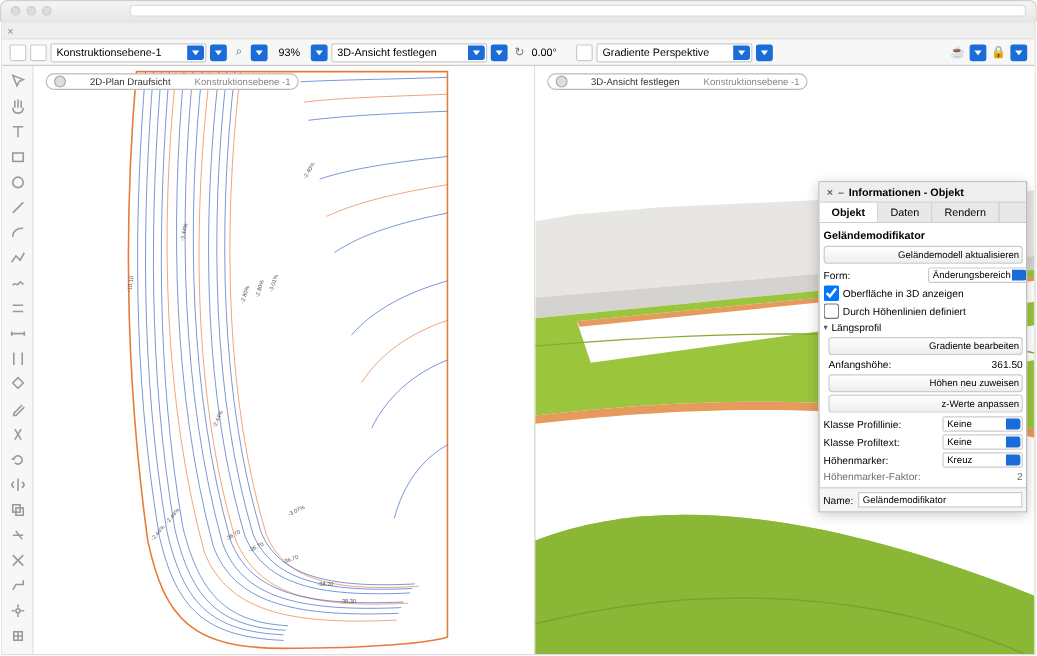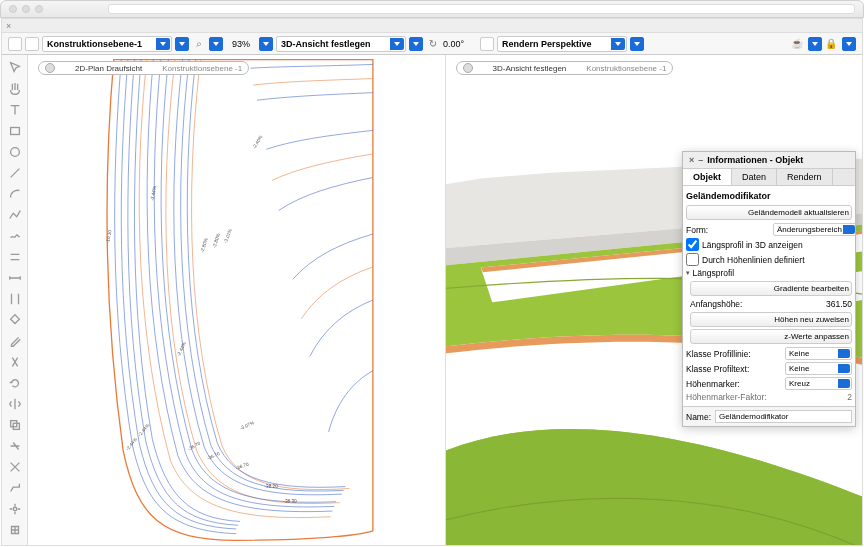--- a/index.html
+++ b/index.html
@@ -14,21 +14,21 @@
 
 
 .tabstrip { height: 14px; background: #eee; border-bottom: 1px solid #ddd; display: flex; align-items: center; padding-left: 4px; }
 .tabstrip .x { font-size: 9px; color: #888; cursor: pointer; }
 
 
 .toolbar { height: 22px; background: #f7f7f7; border-bottom: 1px solid #ccc; display: flex; align-items: center; gap: 3px; padding: 0 6px; font-size: 9px; }
 .tb-btn { width: 14px; height: 14px; background: #fff; border: 1px solid #ccc; border-radius: 2px; display: flex; align-items: center; justify-content: center; position: relative; }
 .tb-btn.blue { background: #1a6dd8; border-color: #1a6dd8; }
 .tb-btn.blue::after { content: ""; border-left: 3px solid transparent; border-right: 3px solid transparent; border-top: 4px solid #fff; }
-.tb-select { height: 16px; background: #fff; border: 1px solid #ccc; border-radius: 2px; display: flex; align-items: center; padding: 0 4px; font-size: 9px; position: relative; font-weight: bold; }
+.tb-select { height: 16px; background: #fff; border: 1px solid #ccc; border-radius: 2px; display: flex; align-items: center; padding: 0 4px; font-size: 9px; position: relative; }
 .tb-select .caret { position: absolute; right: 1px; top: 1px; bottom: 1px; width: 14px; background: #1a6dd8; border-radius: 0 2px 2px 0; display: flex; align-items: center; justify-content: center; }
 .tb-select .caret::after { content: ""; border-left: 3px solid transparent; border-right: 3px solid transparent; border-top: 4px solid #fff; }
 .tb-icon { width: 14px; height: 14px; display: flex; align-items: center; justify-content: center; color: #777; font-size: 10px; }
 
 
 .tool-palette { position: absolute; left: 0; top: 36px; bottom: 0; width: 26px; background: #f7f7f7; border-right: 1px solid #ddd; display: flex; flex-direction: column; align-items: center; padding-top: 4px; gap: 3px; }
 .palette-tool { width: 18px; height: 18px; display: flex; align-items: center; justify-content: center; color: #999; border-radius: 2px; }
 .palette-tool svg { width: 14px; height: 14px; stroke: #999; fill: none; stroke-width: 1.5; }
 
 
@@ -104,21 +104,21 @@
     <div class="tb-btn blue"></div>
     <div class="tb-select" style="width:130px">
       <span>3D-Ansicht festlegen</span>
       <span class="caret"></span>
     </div>
     <div class="tb-btn blue"></div>
     <div class="tb-icon">↻</div>
     <span style="width:34px">0.00°</span>
     <div class="tb-btn"></div>
     <div class="tb-select" style="width:130px">
-      <span>Rendern Perspektive</span>
+      <span>Gradiente Perspektive</span>
       <span class="caret"></span>
     </div>
     <div class="tb-btn blue"></div>
     <div style="flex:1"></div>
     <div class="tb-icon">☕</div>
     <div class="tb-btn blue"></div>
     <div class="tb-icon">🔒</div>
     <div class="tb-btn blue"></div>
   </div>
 
@@ -343,21 +343,21 @@
     </div>
     <div class="info-body">
       <div class="info-h">Geländemodifikator</div>
       <div class="info-btn">Geländemodell aktualisieren</div>
       <div class="info-row">
         <label>Form:</label>
         <div class="info-select">Änderungsbereich</div>
       </div>
       <div class="info-chk">
         <input type="checkbox" checked="" style="">
-        <span>Längsprofil in 3D anzeigen</span>
+        <span>Oberfläche in 3D anzeigen</span>
       </div>
       <div class="info-chk">
         <input type="checkbox" style="">
         <span>Durch Höhenlinien definiert</span>
       </div>
       <div class="info-disclosure">
         <span>Längsprofil</span>
       </div>
       <div class="info-sub">
         <div class="info-btn">Gradiente bearbeiten</div>

